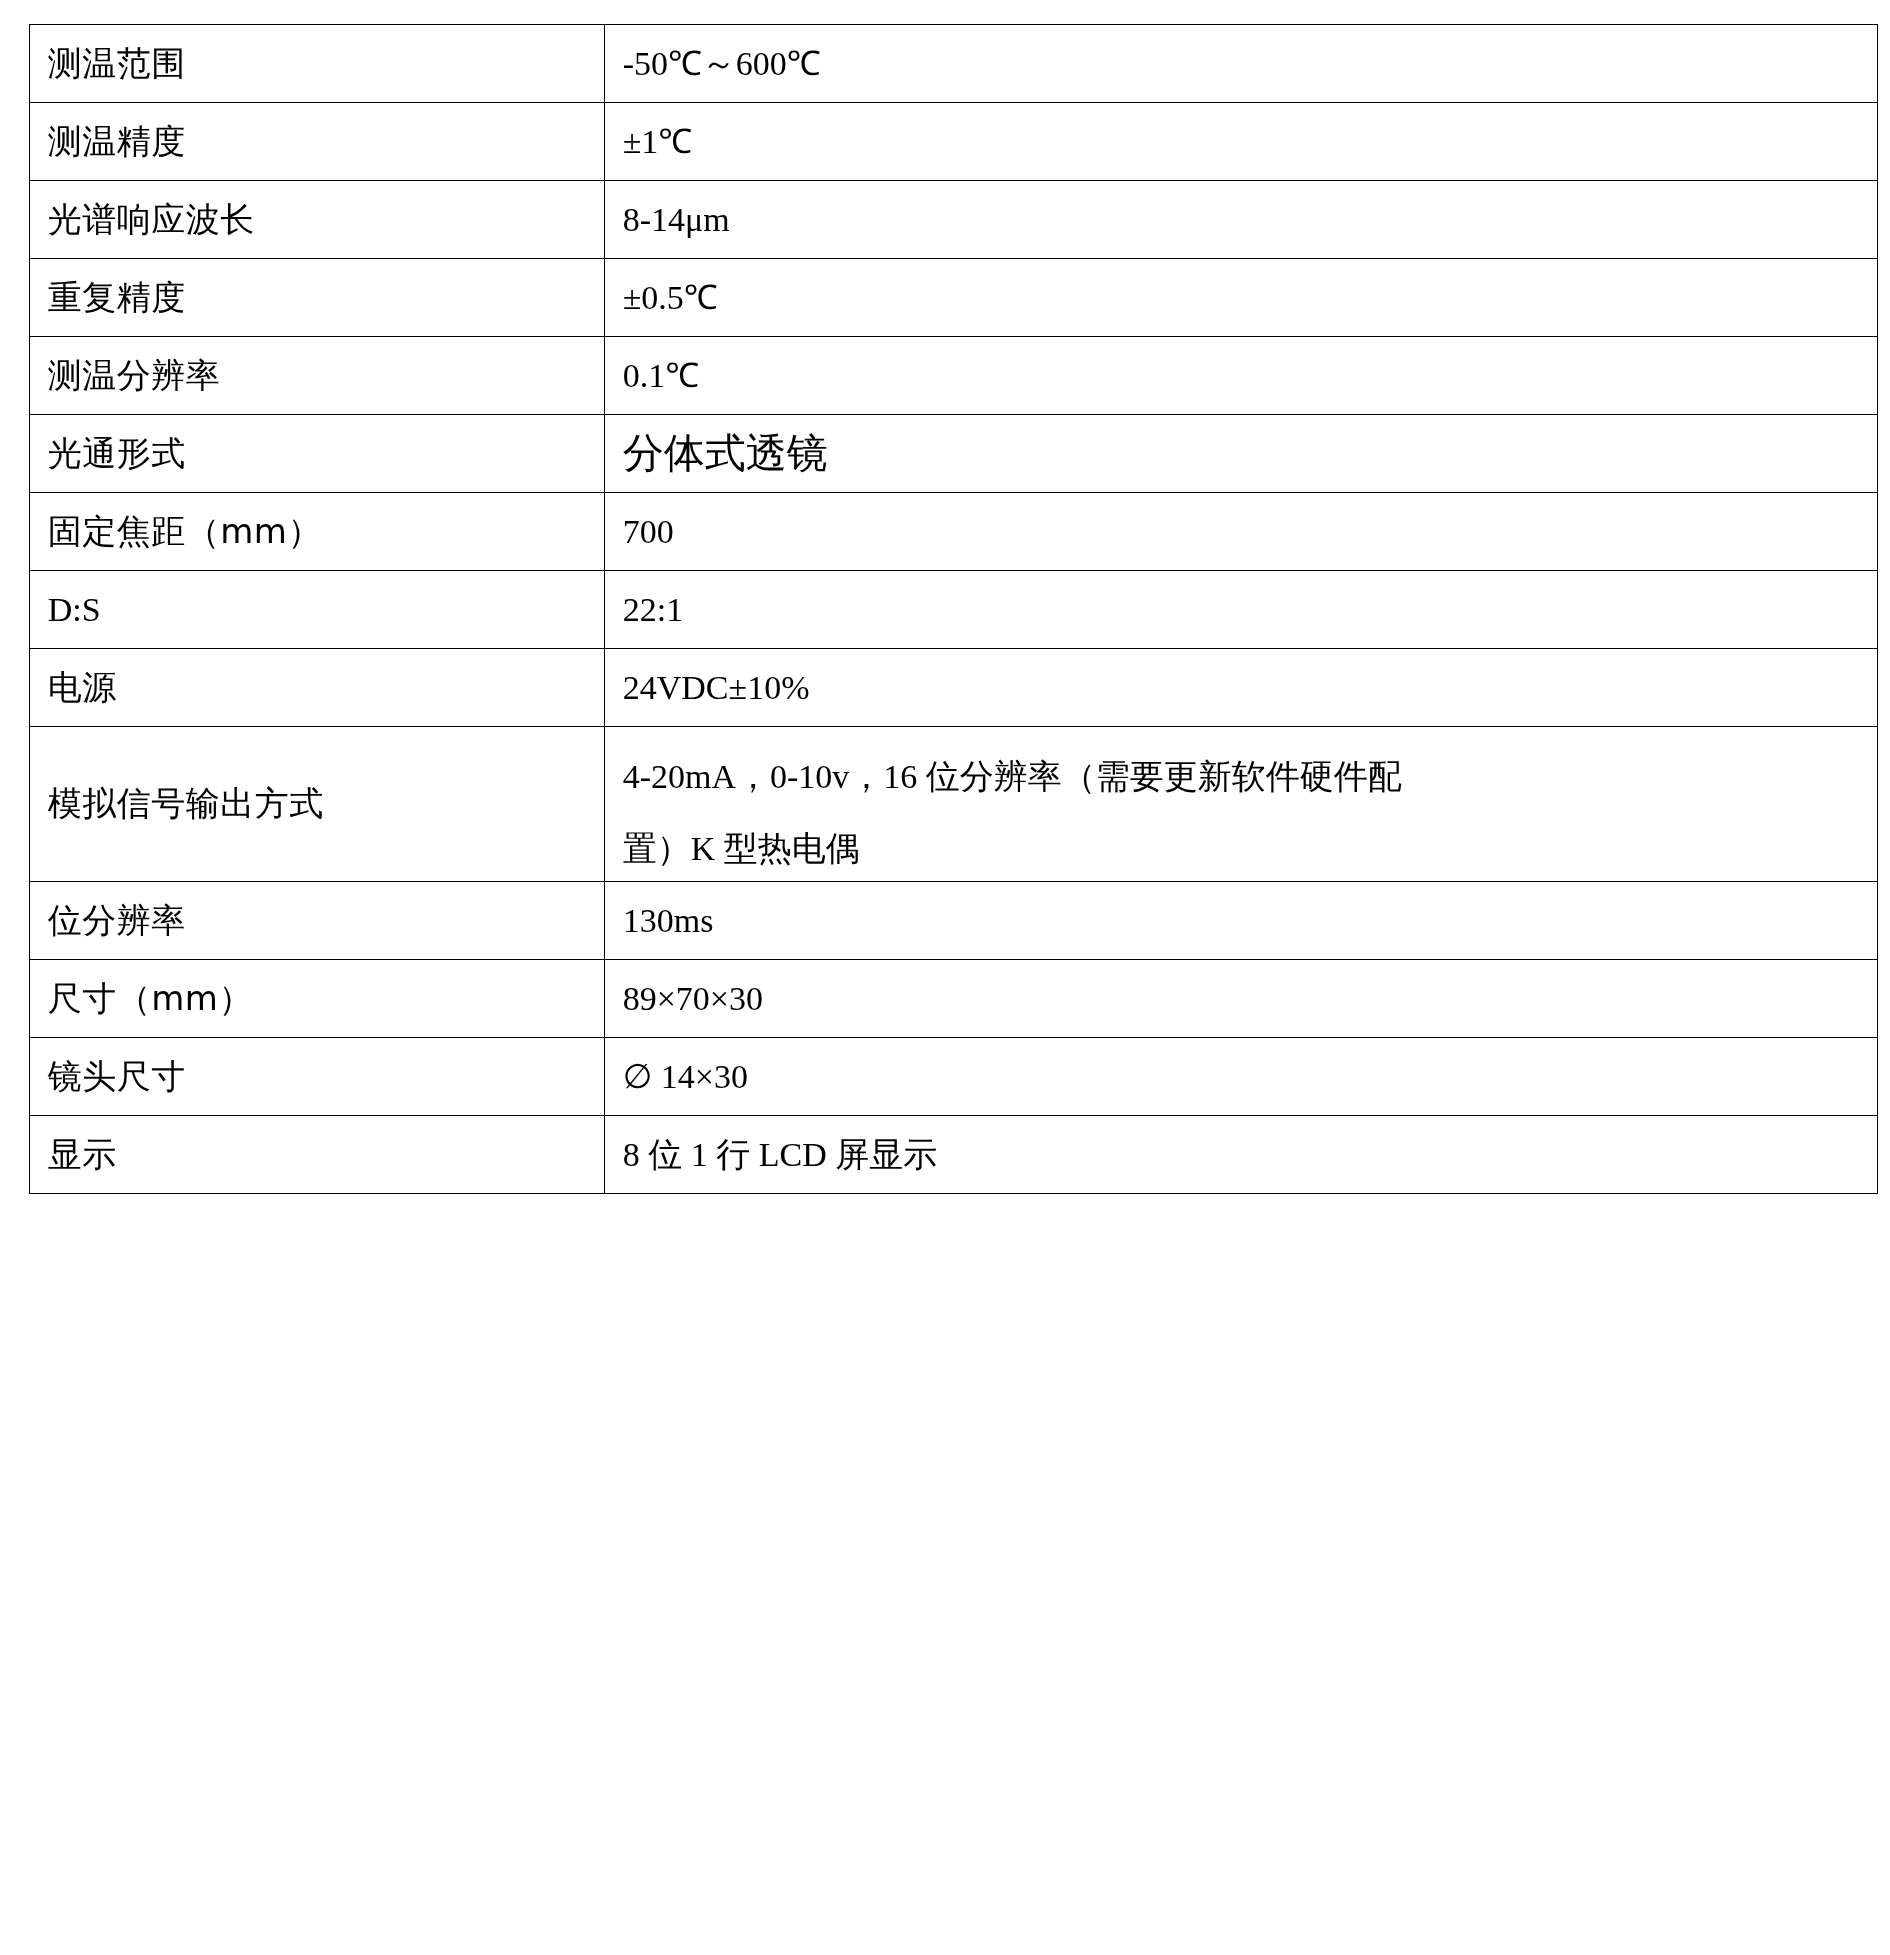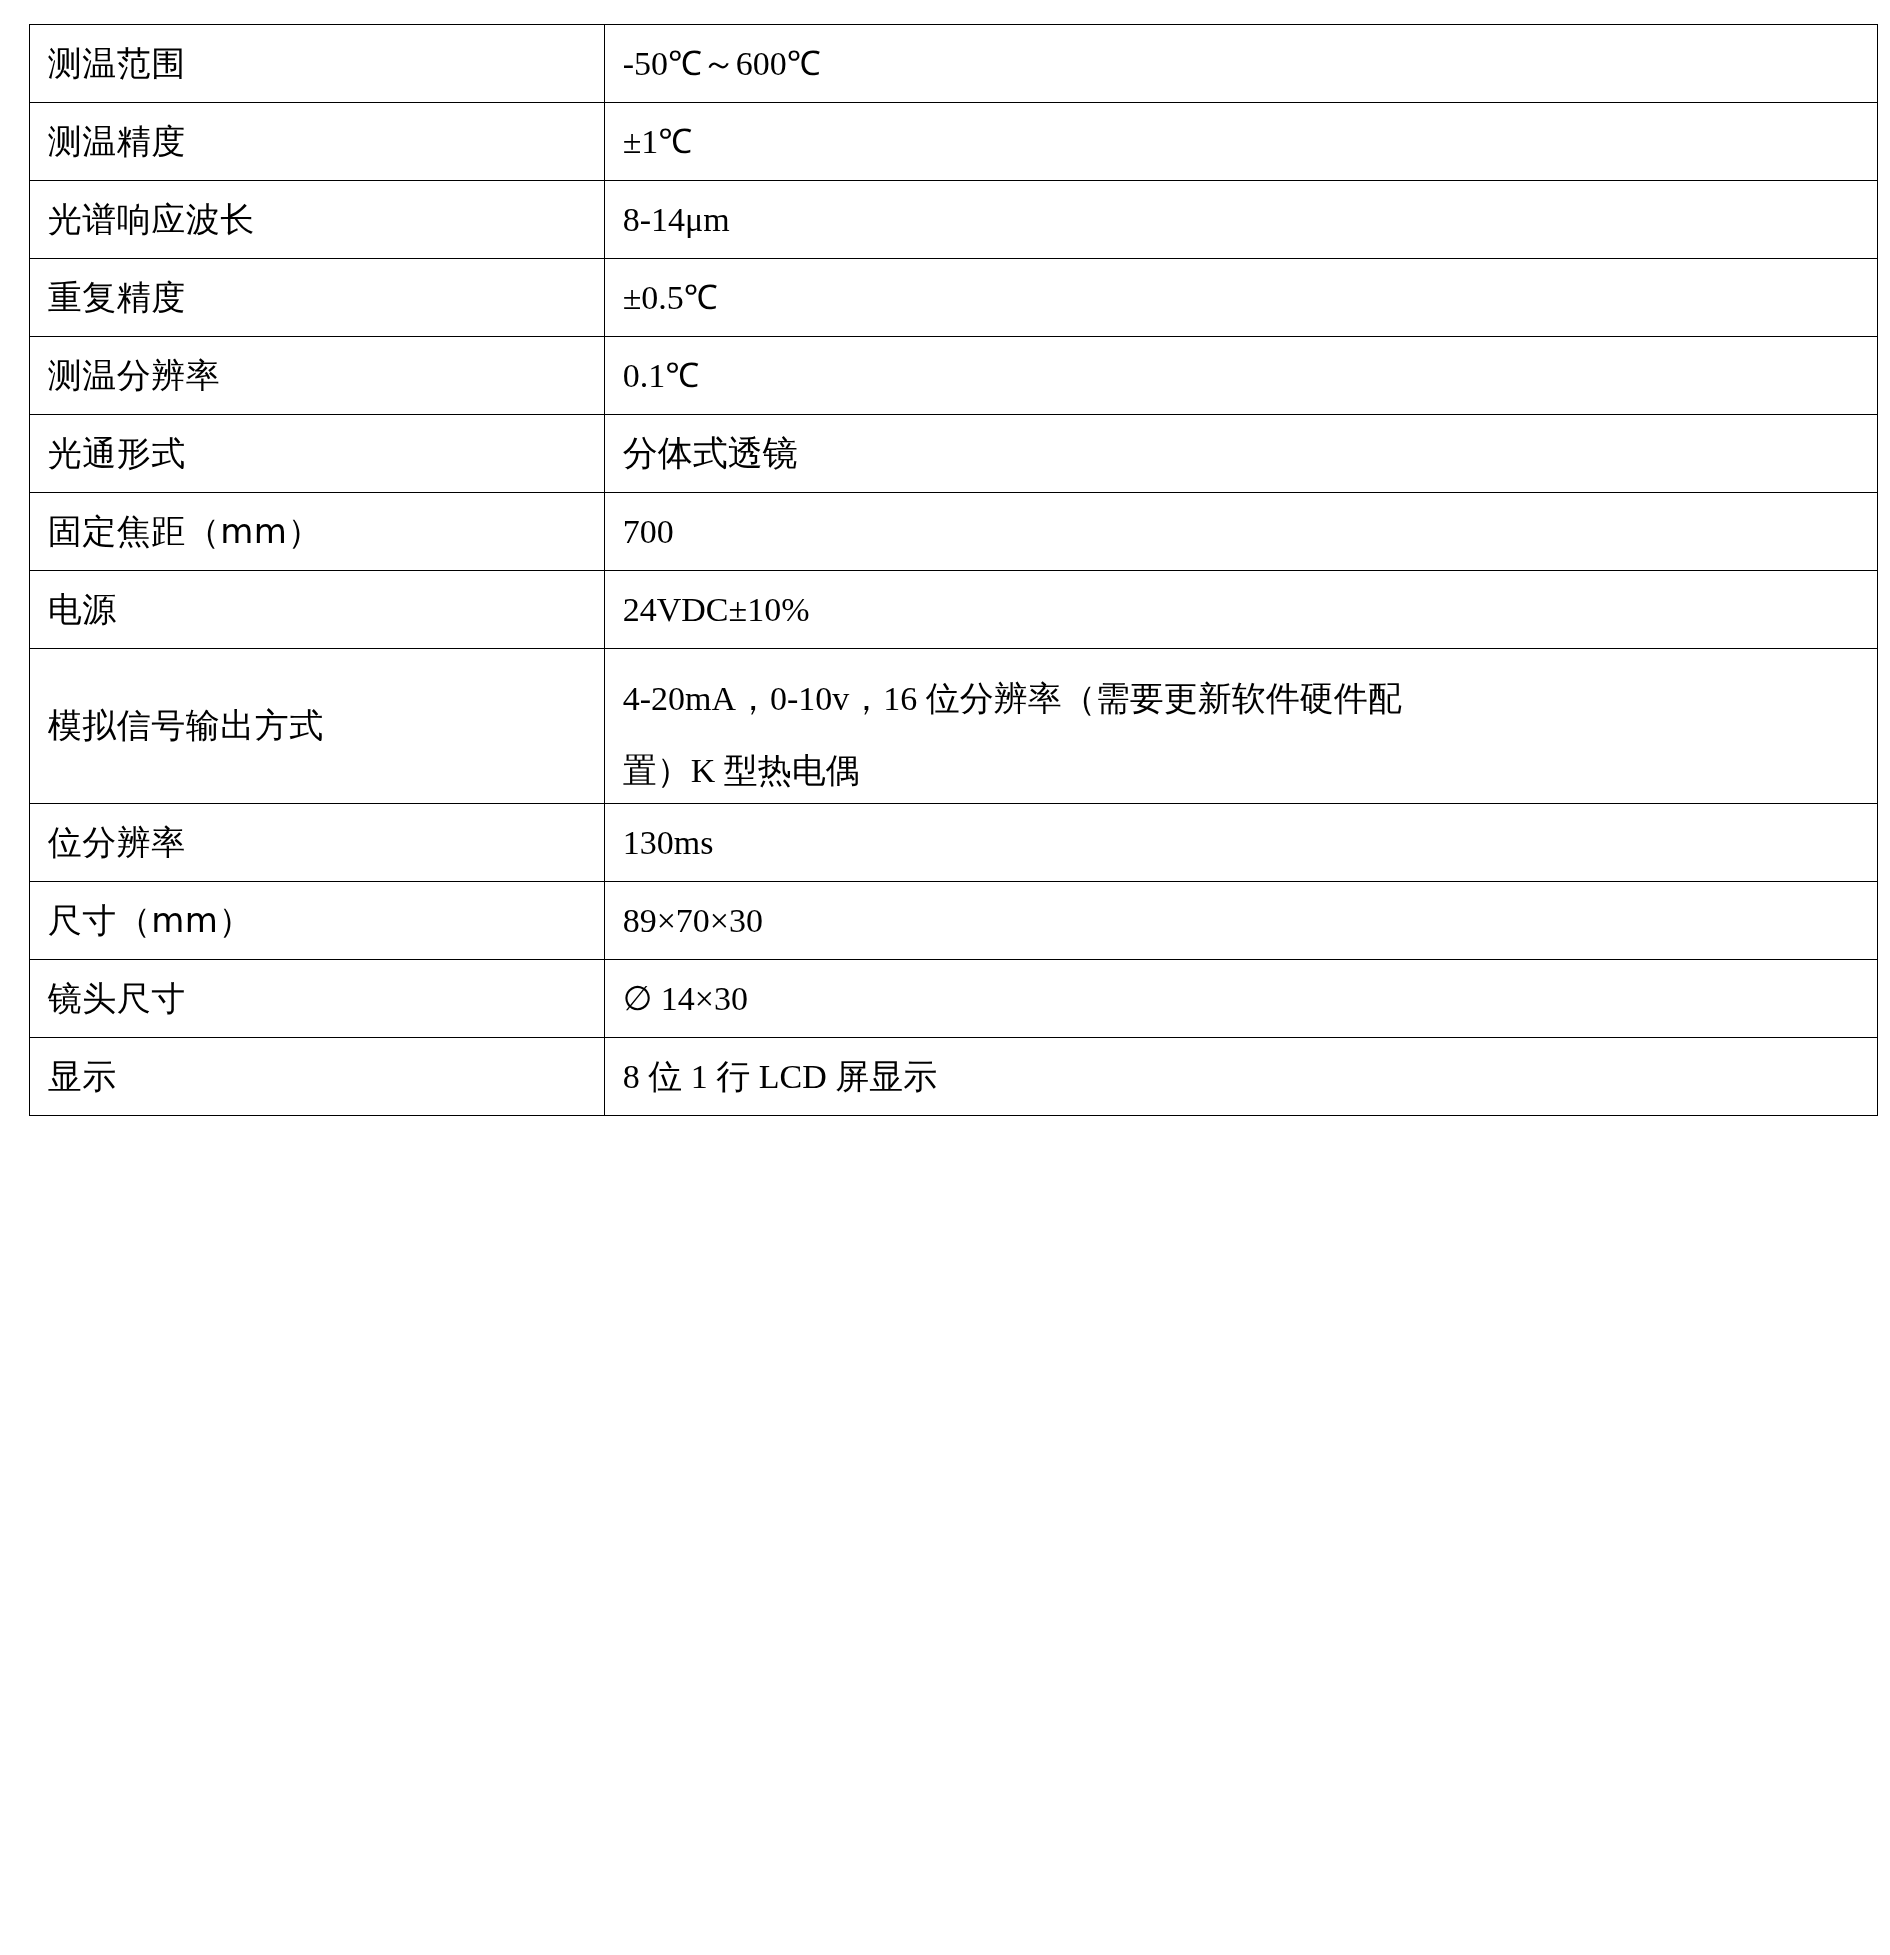--- a/index.html
+++ b/index.html
@@ -42,21 +42,21 @@
     font-family: "Liberation Serif", serif;
     font-size: 34px;
     letter-spacing: 0;
   }
   td.value {
     font-family: "Liberation Serif", serif;
     font-size: 34px;
   }
   td.value.cjk {
     font-family: "DejaVu Sans", sans-serif;
-    font-size: 35px;
+    font-size: 41px;
   }
   td.value.mixed {
     font-family: "Liberation Serif", serif;
     font-size: 34px;
   }
   tr.row-normal td { height: 77px; }
   tr.row-tall td { height: 154px; }
   .multiline-cell {
     padding-top: 10.2px;
     padding-bottom: 10.2px;
@@ -108,20 +108,24 @@
       <tr class="row-normal">
         <td class="label">光通形式</td>
         <td class="value cjk">分体式透镜</td>
       </tr>
 
       <tr class="row-normal">
         <td class="label">固定焦距（mm）</td>
         <td class="value">700</td>
       </tr>
 
+      <tr class="row-normal">
+        <td class="label latin">D:S</td>
+        <td class="value">22:1</td>
+      </tr>
 
       <tr class="row-normal">
         <td class="label">电源</td>
         <td class="value">24VDC±10%</td>
       </tr>
 
 
       <tr class="row-tall">
         <td class="label">模拟信号输出方式</td>
         <td class="value mixed multiline-cell">

